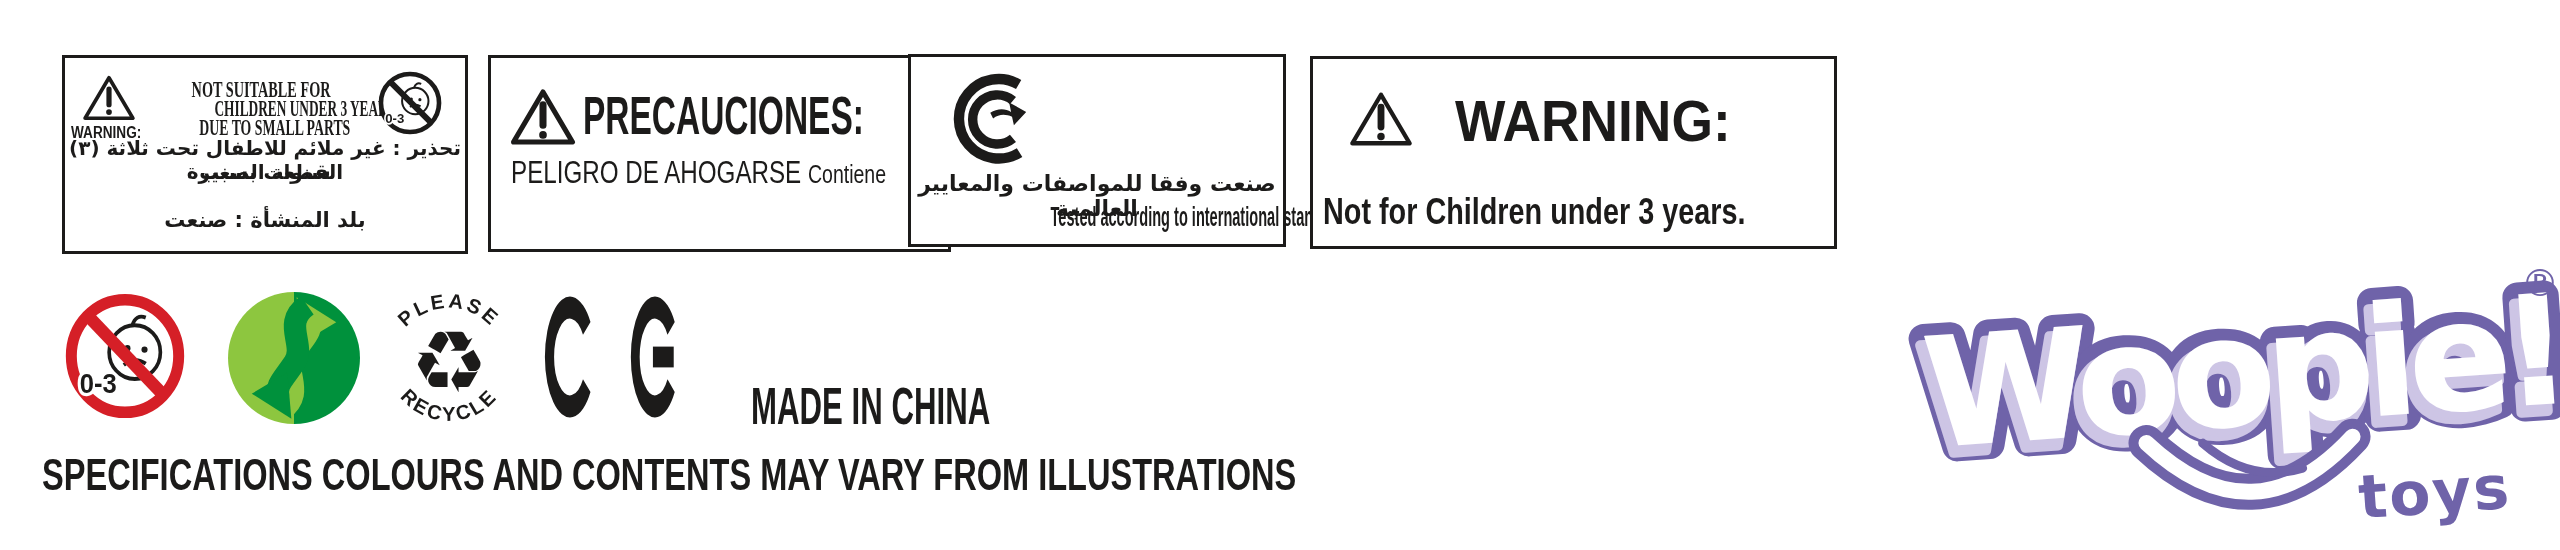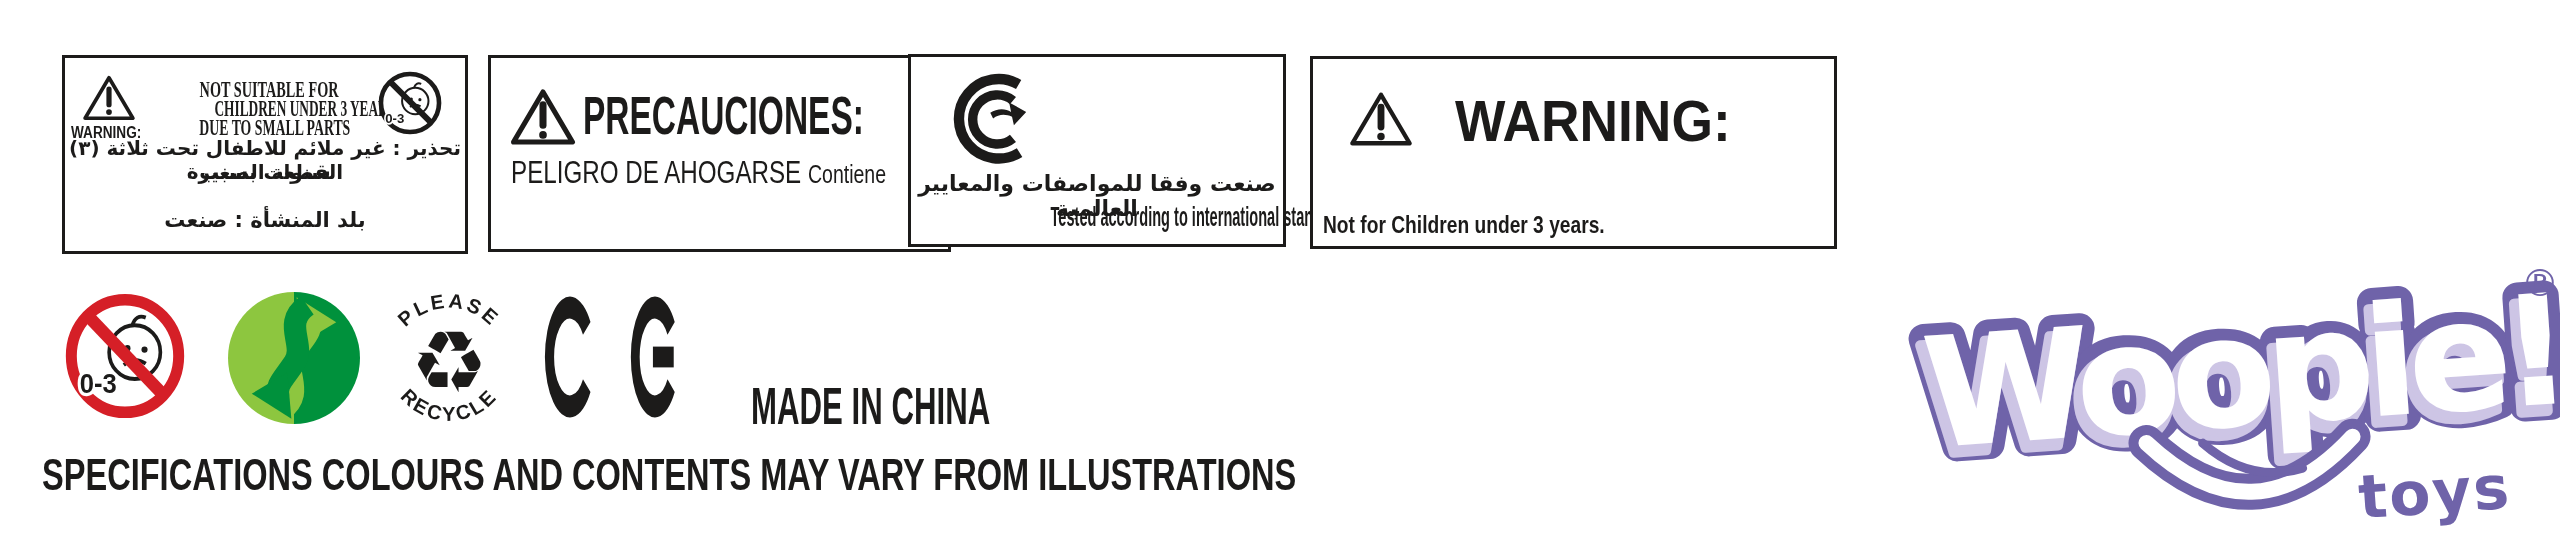--- a/index.html
+++ b/index.html
@@ -22,21 +22,21 @@
 
 <div class="wbox" style="left:62px;top:55px;width:400px;height:193px;">
   <svg class="abs" style="left:18px;top:16px;" width="52" height="48" viewBox="0 0 100 90">
     <path d="M50 6 L96 84 L4 84 Z" fill="none" stroke="#1c1b1a" stroke-width="7" stroke-linejoin="round"></path>
     <path d="M50 28 L50 58" stroke="#1c1b1a" stroke-width="10" stroke-linecap="round" fill="none"></path>
     <circle cx="50" cy="72" r="5.5" fill="#1c1b1a"></circle>
   </svg>
   <div class="abs b" style="left:6px;top:66px;font-size:16px;">
     <span class="cond" style="transform:scaleX(.85);">WARNING:</span>
   </div>
-  <div class="abs" style="left:84px;top:22px;width:232px;text-align:right;line-height:19px;font-size:23px;">
+  <div class="abs" style="left:84px;top:22px;width:232px;text-align:left;line-height:19px;font-size:23px;">
     <div><span class="condc ser b" style="transform:scaleX(.62);">NOT SUITABLE FOR</span></div>
     <div><span class="condc ser b" style="transform:scaleX(.58);">CHILDREN UNDER 3 YEARS</span></div>
     <div><span class="condc ser b" style="transform:scaleX(.60);">DUE TO SMALL PARTS</span></div>
   </div>
   <svg class="abs" style="left:312px;top:12px;" width="66" height="66" viewBox="0 0 100 100">
     <circle cx="50" cy="50" r="44" fill="#fff" stroke="#1c1b1a" stroke-width="7"></circle>
     <g fill="none" stroke="#1c1b1a" stroke-width="3">
       <circle cx="58" cy="47" r="20"></circle>
       <path d="M56 27 Q 59 18 67 21"></path>
       <path d="M50 56 Q 58 50 66 55"></path>
@@ -79,21 +79,21 @@
 
 <div class="wbox" style="left:1310px;top:56px;width:521px;height:187px;">
   <svg class="abs" style="left:36px;top:32px;" width="64" height="56" viewBox="0 0 100 90">
     <path d="M50 6 L96 84 L4 84 Z" fill="none" stroke="#1c1b1a" stroke-width="7" stroke-linejoin="round"></path>
     <path d="M50 26 L50 58" stroke="#1c1b1a" stroke-width="11" stroke-linecap="round" fill="none"></path>
     <circle cx="50" cy="73" r="6" fill="#1c1b1a"></circle>
   </svg>
   <div class="abs b" style="left:142px;top:28px;font-size:58px;">
     <span class="cond" style="transform:scaleX(.92);">WARNING:</span>
   </div>
-  <div class="abs b" style="left:10px;top:132px;font-size:24px;margin-top:20px;">
+  <div class="abs b" style="left:10px;top:132px;font-size:36px;">
     <span class="cond" style="transform:scaleX(.80);">Not for Children under 3 years.</span>
   </div>
 </div>
 
 <svg class="abs" style="left:64px;top:292px;" width="122" height="128" viewBox="0 0 100 100" preserveAspectRatio="none">
   <circle cx="50" cy="50" r="44" fill="#fff" stroke="#d51f27" stroke-width="9"></circle>
   <g fill="none" stroke="#1c1b1a" stroke-width="3">
     <circle cx="58" cy="47" r="21"></circle>
     <path d="M56 26 Q 59 17 67 20"></path>
     <path d="M49 57 Q 58 50 67 56"></path>

